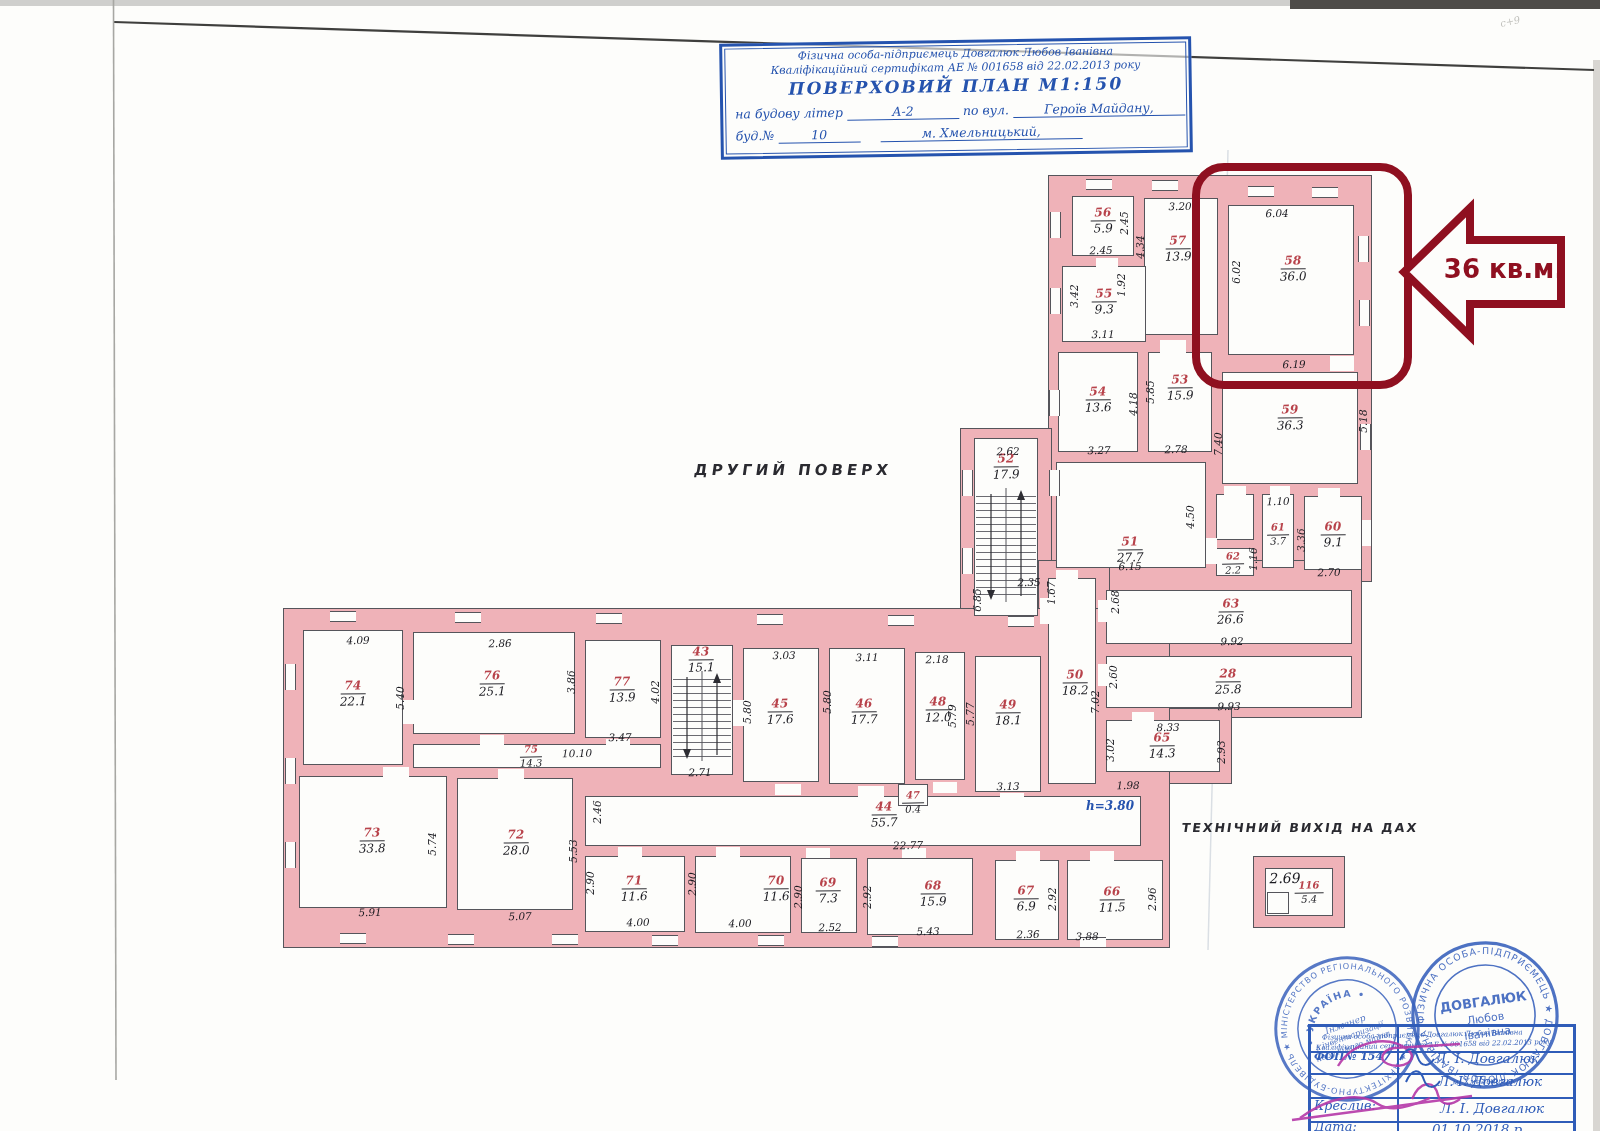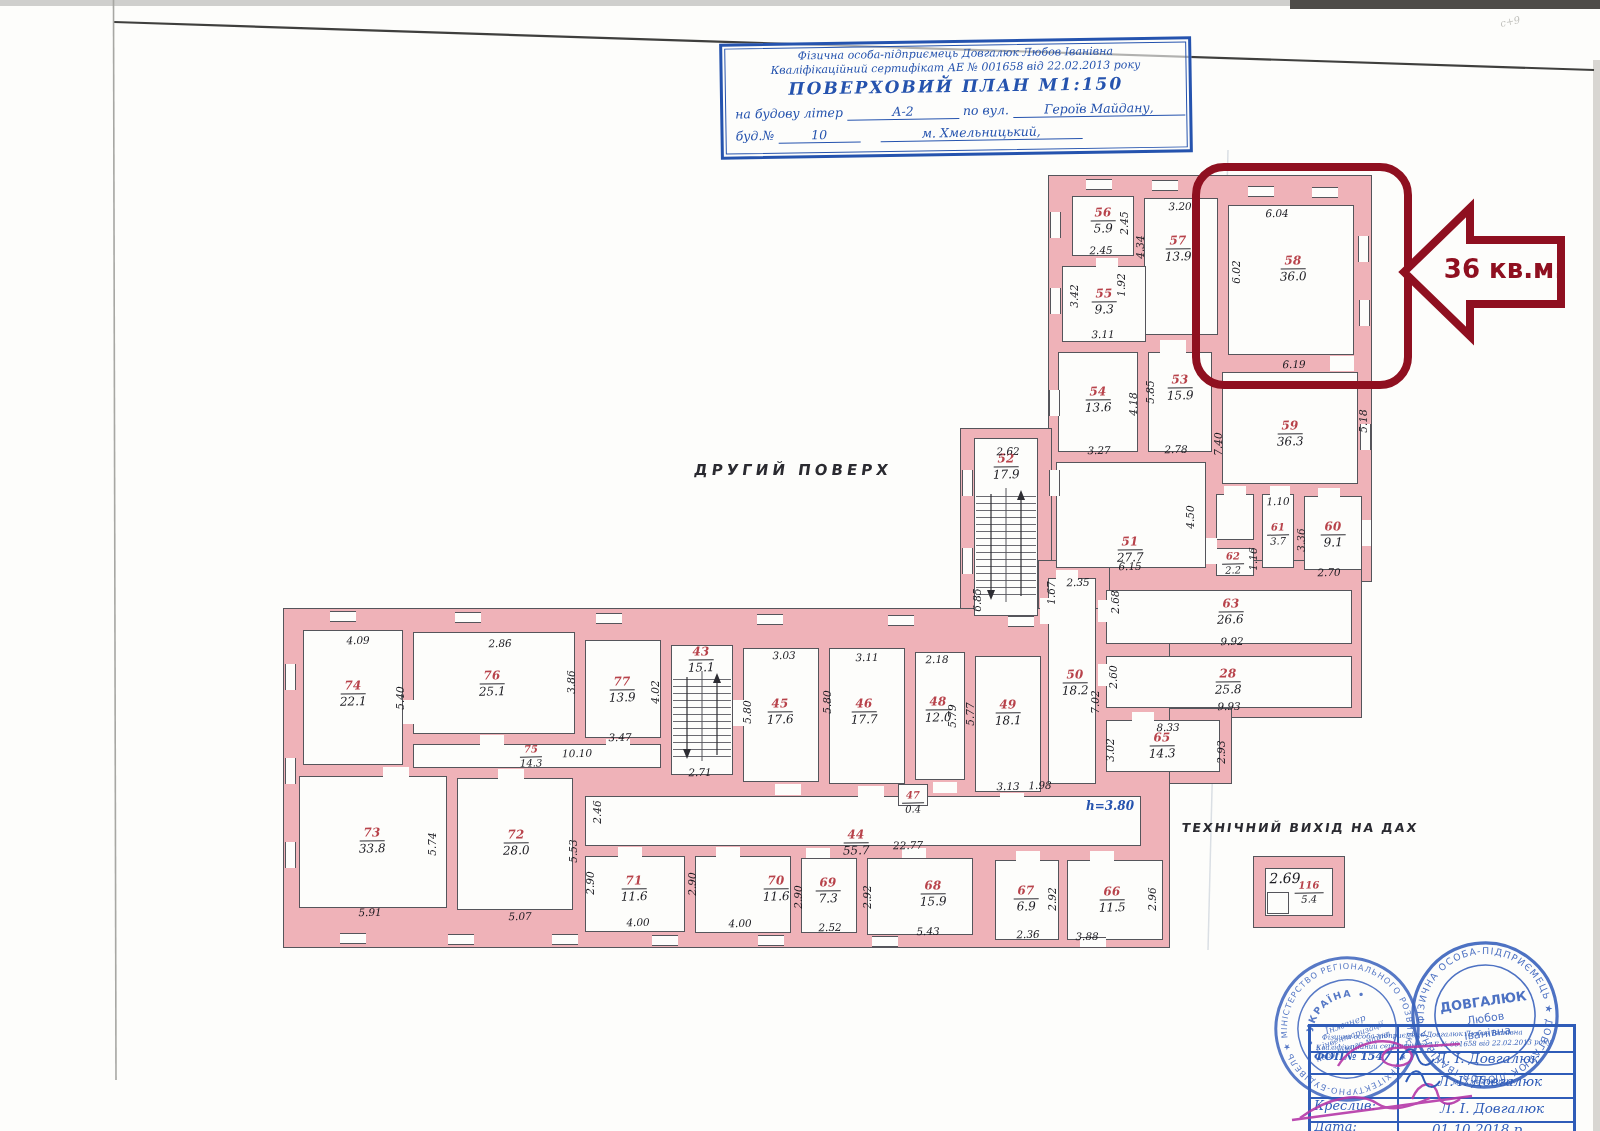--- a/index.html
+++ b/index.html
@@ -184,40 +184,40 @@
   <div class="dr" style="left:902px;top:848px;width:24px;height:10px;"></div>
   <div class="dr" style="left:1016px;top:851px;width:24px;height:10px;"></div>
   <div class="dr" style="left:1090px;top:851px;width:24px;height:10px;"></div>
 
   <div class="lb" style="left:1103px;top:219px;"><span class="n">56</span><span class="a">5.9</span></div>
   <div class="lb" style="left:1178px;top:247px;"><span class="n">57</span><span class="a">13.9</span></div>
   <div class="lb" style="left:1104px;top:300px;"><span class="n">55</span><span class="a">9.3</span></div>
   <div class="lb" style="left:1293px;top:267px;"><span class="n">58</span><span class="a">36.0</span></div>
   <div class="lb" style="left:1098px;top:398px;"><span class="n">54</span><span class="a">13.6</span></div>
   <div class="lb" style="left:1180px;top:386px;"><span class="n">53</span><span class="a">15.9</span></div>
-  <div class="lb" style="left:1290px;top:432px;"><span class="n">59</span><span class="a">36.3</span></div>
+  <div class="lb" style="left:1290px;top:416px;"><span class="n">59</span><span class="a">36.3</span></div>
   <div class="lb" style="left:1006px;top:465px;"><span class="n">52</span><span class="a">17.9</span></div>
   <div class="lb" style="left:1130px;top:512px;margin-top:36px;"><span class="n">51</span><span class="a">27.7</span></div>
   <div class="lb sm" style="left:1278px;top:532px;"><span class="n">61</span><span class="a">3.7</span></div>
   <div class="lb" style="left:1333px;top:533px;"><span class="n">60</span><span class="a">9.1</span></div>
   <div class="lb sm" style="left:1233px;top:561px;"><span class="n">62</span><span class="a">2.2</span></div>
   <div class="lb" style="left:1230px;top:610px;text-align:right;"><span class="n">63</span><span class="a">26.6</span></div>
   <div class="lb" style="left:1228px;top:680px;"><span class="n">28</span><span class="a">25.8</span></div>
   <div class="lb" style="left:1162px;top:744px;"><span class="n">65</span><span class="a">14.3</span></div>
   <div class="lb" style="left:1075px;top:681px;"><span class="n">50</span><span class="a">18.2</span></div>
   <div class="lb" style="left:353px;top:692px;"><span class="n">74</span><span class="a">22.1</span></div>
   <div class="lb" style="left:492px;top:682px;"><span class="n">76</span><span class="a">25.1</span></div>
   <div class="lb" style="left:622px;top:688px;"><span class="n">77</span><span class="a">13.9</span></div>
   <div class="lb" style="left:701px;top:658px;"><span class="n">43</span><span class="a">15.1</span></div>
   <div class="lb" style="left:780px;top:710px;"><span class="n">45</span><span class="a">17.6</span></div>
   <div class="lb" style="left:864px;top:710px;"><span class="n">46</span><span class="a">17.7</span></div>
   <div class="lb" style="left:938px;top:708px;"><span class="n">48</span><span class="a">12.0</span></div>
   <div class="lb" style="left:1008px;top:711px;"><span class="n">49</span><span class="a">18.1</span></div>
   <div class="lb sm" style="left:531px;top:754px;"><span class="n">75</span><span class="a">14.3</span></div>
-  <div class="lb" style="left:856px;top:813px;margin-top:28px;"><span class="n">44</span><span class="a">55.7</span></div>
+  <div class="lb" style="left:884px;top:813px;"><span class="n">44</span><span class="a">55.7</span></div>
   <div class="lb sm" style="left:913px;top:800px;"><span class="n">47</span><span class="a">0.4</span></div>
   <div class="lb" style="left:372px;top:839px;"><span class="n">73</span><span class="a">33.8</span></div>
   <div class="lb" style="left:516px;top:841px;"><span class="n">72</span><span class="a">28.0</span></div>
   <div class="lb" style="left:634px;top:887px;"><span class="n">71</span><span class="a">11.6</span></div>
   <div class="lb" style="left:737px;top:887px;margin-left:39px;"><span class="n">70</span><span class="a">11.6</span></div>
   <div class="lb" style="left:828px;top:889px;"><span class="n">69</span><span class="a">7.3</span></div>
   <div class="lb" style="left:933px;top:892px;"><span class="n">68</span><span class="a">15.9</span></div>
   <div class="lb" style="left:1026px;top:897px;"><span class="n">67</span><span class="a">6.9</span></div>
   <div class="lb" style="left:1112px;top:898px;"><span class="n">66</span><span class="a">11.5</span></div>
   <div class="lb sm" style="left:1309px;top:890px;"><span class="n">116</span><span class="a">5.4</span></div>
@@ -231,21 +231,21 @@
   <span class="dm" style="left:577px;top:753px;">10.10</span>
   <span class="dm" style="left:700px;top:772px;">2.71</span>
   <span class="dm dmv" style="left:747px;top:712px;">5.80</span>
   <span class="dm" style="left:784px;top:655px;">3.03</span>
   <span class="dm dmv" style="left:827px;top:702px;">5.80</span>
   <span class="dm" style="left:867px;top:657px;">3.11</span>
   <span class="dm" style="left:937px;top:659px;">2.18</span>
   <span class="dm dmv" style="left:952px;top:716px;">5.79</span>
   <span class="dm dmv" style="left:970px;top:714px;">5.77</span>
   <span class="dm" style="left:1008px;top:786px;">3.13</span>
-  <span class="dm" style="left:1040px;top:785px;">1.98</span>
+  <span class="dm" style="left:1128px;top:785px;">1.98</span>
   <span class="dm" style="left:370px;top:912px;">5.91</span>
   <span class="dm dmv" style="left:432px;top:844px;">5.74</span>
   <span class="dm" style="left:520px;top:916px;">5.07</span>
   <span class="dm dmv" style="left:590px;top:883px;">2.90</span>
   <span class="dm" style="left:638px;top:922px;">4.00</span>
   <span class="dm dmv" style="left:692px;top:884px;">2.90</span>
   <span class="dm" style="left:740px;top:923px;">4.00</span>
   <span class="dm dmv" style="left:798px;top:897px;">2.90</span>
   <span class="dm" style="left:830px;top:927px;">2.52</span>
   <span class="dm dmv" style="left:867px;top:897px;">2.92</span>
@@ -274,21 +274,21 @@
   <span class="dm dmv" style="left:1218px;top:444px;">7.40</span>
   <span class="dm dmv" style="left:1363px;top:421px;">5.18</span>
   <span class="dm" style="left:1008px;top:451px;">2.62</span>
   <span class="dm dmv" style="left:977px;top:600px;">6.85</span>
   <span class="dm" style="left:1278px;top:501px;">1.10</span>
   <span class="dm dmv" style="left:1301px;top:540px;">3.36</span>
   <span class="dm" style="left:1329px;top:572px;">2.70</span>
   <span class="dm dmv" style="left:1253px;top:559px;">1.16</span>
   <span class="dm" style="left:1130px;top:566px;">6.15</span>
   <span class="dm dmv" style="left:1190px;top:517px;">4.50</span>
-  <span class="dm" style="left:1078px;top:582px;text-align:center;">2.35</span>
+  <span class="dm" style="left:1029px;top:582px;text-align:center;">2.35</span>
   <span class="dm dmv" style="left:1051px;top:593px;">1.67</span>
   <span class="dm dmv" style="left:1115px;top:602px;">2.68</span>
   <span class="dm dmv" style="left:1113px;top:677px;">2.60</span>
   <span class="dm dmv" style="left:1095px;top:702px;">7.02</span>
   <span class="dm" style="left:1232px;top:641px;">9.92</span>
   <span class="dm" style="left:1229px;top:706px;">9.93</span>
   <span class="dm" style="left:1168px;top:727px;">8.33</span>
   <span class="dm dmv" style="left:1110px;top:750px;">3.02</span>
   <span class="dm dmv" style="left:1221px;top:752px;">2.93</span>
   <span class="dm big" style="left:1285px;top:878px;">2.69</span>

